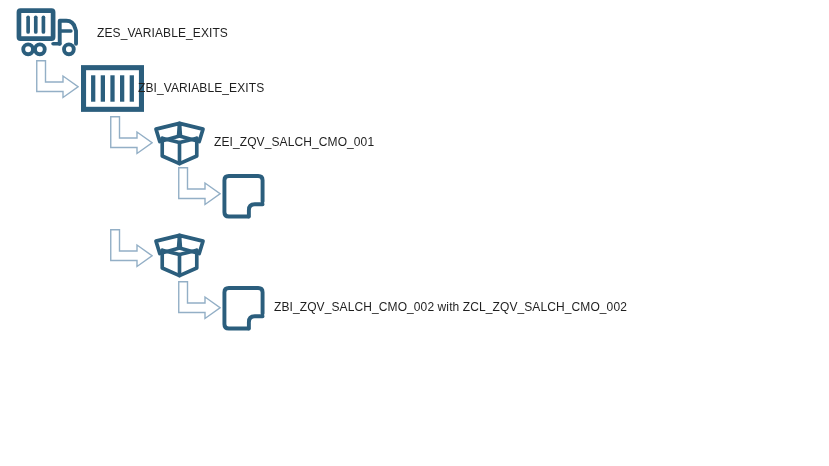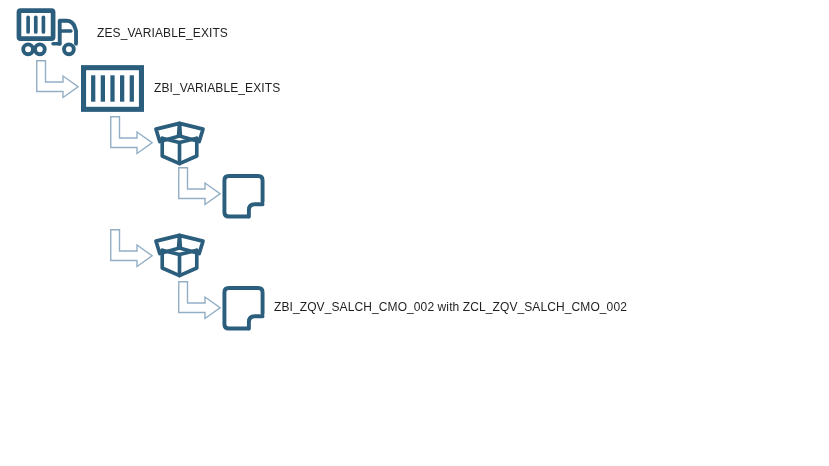--- a/index.html
+++ b/index.html
@@ -47,35 +47,36 @@
   <svg class="abs" style="left:81px; top:65px;" width="63" height="47" viewBox="0 0 62 46">
     <g class="icon-stroke">
       <rect x="2.5" y="2.5" width="57" height="41" stroke-width="5"></rect>
       <line x1="12" y1="10" x2="12" y2="36" stroke-width="4.2"></line>
       <line x1="21.5" y1="10" x2="21.5" y2="36" stroke-width="4.2"></line>
       <line x1="31" y1="10" x2="31" y2="36" stroke-width="4.2"></line>
       <line x1="40.5" y1="10" x2="40.5" y2="36" stroke-width="4.2"></line>
       <line x1="50" y1="10" x2="50" y2="36" stroke-width="4.2"></line>
     </g>
   </svg>
-  <div class="node-label" style="left:154px; top:78px;">ZBI_VARIABLE_EXITS</div>
+  <div class="node-label" style="left:138px; top:78px;">ZBI_VARIABLE_EXITS</div>
 
   <svg class="abs" style="left:110px; top:116px;" width="43" height="40" viewBox="0 0 43 40">
     <path class="arrow-path" d="M0.75,0.75 V31.5 H27 V37.5 L42,26.75 L27,16 V22 H9.5 V0.75 Z"></path>
   </svg>
 
   <svg class="abs" style="left:150px; top:120px;" width="59" height="48" viewBox="0 0 60 50">
     <g class="icon-stroke" stroke-width="3.8" stroke-linejoin="round" stroke-linecap="round">
       <path d="M30,3.5 L5.5,9.5 L9.5,22.5 L31,16.5 Z"></path>
       <path d="M30,3.5 L54.5,9.5 L50.5,22.5 L29,16.5 Z"></path>
       <path d="M12,19 V37.5 L30,45.5 L48,37.5 V19"></path>
       <path d="M12,19 L30,23.5 L48,19"></path>
       <path d="M30,23.5 V45.5"></path>
     </g>
   </svg>
+  <div class="node-label" style="left:214px; top:132px;">ZEI_ZQV_SALCH_CMO_001</div>
 
   <svg class="abs" style="left:178px; top:167px;" width="43" height="40" viewBox="0 0 43 40">
     <path class="arrow-path" d="M0.75,0.75 V31.5 H27 V37.5 L42,26.75 L27,16 V22 H9.5 V0.75 Z"></path>
   </svg>
 
   <svg class="abs" style="left:221px; top:173px;" width="45" height="47" viewBox="0 0 46 48">
     <g class="icon-stroke" stroke-width="4" stroke-linejoin="round" stroke-linecap="round">
       <path d="M28,44.5 H8 Q3.5,44.5 3.5,40 V7.5 Q3.5,3 8,3 H38 Q42.5,3 42.5,7.5 V29"></path>
       <path d="M28.5,44.5 V38 Q28.5,32 34.5,32 H42.5"></path>
     </g>

